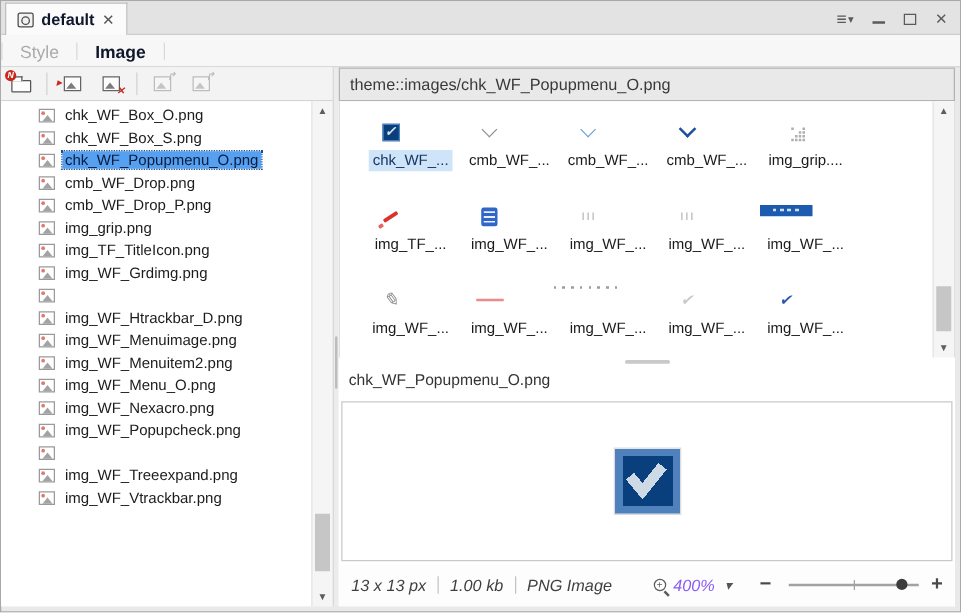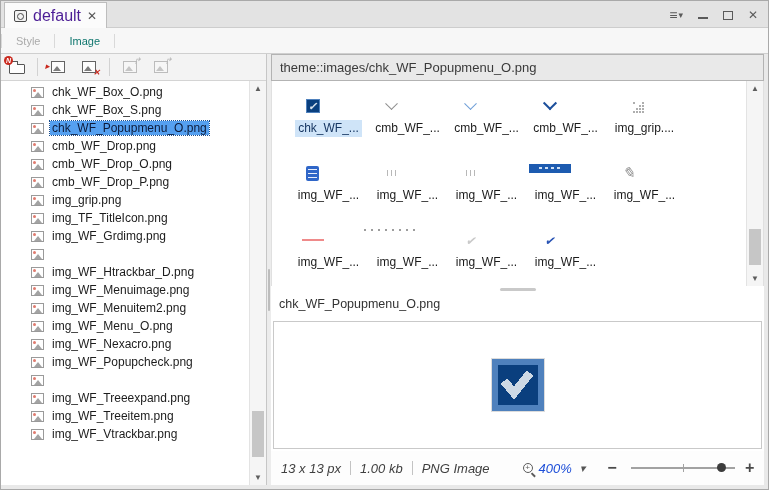--- a/index.html
+++ b/index.html
@@ -9,41 +9,41 @@
     background: #e9e9e9;
     position: relative;
     color: #222;
   }
   .window { position:absolute; inset:0; border:1px solid #a9a9a9; background:#e9e9e9; }
 
   
   .titlebar { position:absolute; top:0; left:0; right:0; height:27px; background:#e3e3e3; border-bottom:1px solid #cdcdcd; }
   .doc-tab { position:absolute; left:3px; top:1px; height:26px; display:flex; align-items:center; gap:6px;
              padding:0 9px; background:#fbfbfb; border:1px solid #bdbdbd; border-bottom:none; }
-  .doc-tab .title { font-size:16px; font-weight:normal; color:#4c1d95; }
+  .doc-tab .title { font-size:13px; font-weight:bold; color:#0f172a; }
   .doc-tab .close { font-size:12px; color:#555; cursor:pointer; }
   .theme-ico { width:13px; height:12px; border:1.5px solid #4a4a4a; border-radius:2px; position:relative; background:#f2f2f2; }
   .theme-ico::before { content:""; position:absolute; left:2px; top:2px; width:5px; height:5px; border-radius:50%; border:1.5px solid #4a4a4a; }
   .win-controls { position:absolute; right:10px; top:0; height:27px; display:flex; align-items:center; gap:15px; color:#5a5a5a; }
   .wc { display:flex; align-items:center; justify-content:center; cursor:pointer; }
   .wc-menu::before { content:"\2261"; font-size:14px; }
   .wc-menu::after { content:"\25BE"; font-size:9px; margin-left:1px; }
   .wc-min { width:10px; height:12px; position:relative; }
   .wc-min::before { content:""; position:absolute; left:0; right:0; bottom:2px; height:2px; background:#5a5a5a; }
   .wc-restore { width:10px; height:9px; border:1px solid #5a5a5a; background:#e3e3e3; position:relative; margin-top:1px; }
   .wc-restore::before { content:""; position:absolute; top:-4px; left:2px; width:10px; height:9px; border:1px solid #5a5a5a; z-index:-1; }
   .wc-close::before { content:"\2715"; font-size:12px; }
 
   
   .mode-tabs { position:absolute; top:27px; left:0; right:0; height:26px; background:#f7f7f7;
-               border-bottom:1px solid #cfcfcf; display:flex; align-items:center; font-size:11px; }
+               border-bottom:1px solid #cfcfcf; display:flex; align-items:center; font-size:14px; }
   .mt-sep { width:1px; height:14px; background:#d9d9d9; }
   .mode-tab { padding:0 14px; cursor:pointer; }
   .mode-tab.disabled { color:#ababab; }
-  .mode-tab.active { color:#0f766e; font-weight:normal; }
+  .mode-tab.active { color:#0f172a; font-weight:bold; }
 
   
   .left-panel { position:absolute; top:53px; left:0; width:266px; bottom:4px; background:#fff; border-right:1px solid #c6c6c6; }
   .lp-toolbar { position:absolute; top:0; left:0; right:0; height:27px; background:#f3f3f3;
                 border-bottom:1px solid #d4d4d4; display:flex; align-items:center; padding:0 5px; gap:9px; }
   .tb-sep { width:1px; height:18px; background:#d2d2d2; }
   .tb-btn { width:22px; height:22px; display:flex; align-items:center; justify-content:center; cursor:pointer; }
   .tb-btn.disabled { opacity:.38; }
   .ico-folder { width:16px; height:10px; background:#fdfdfd; border:1.5px solid #555; border-radius:1px; position:relative; margin-top:4px; }
   .ico-folder::before { content:""; position:absolute; top:-4px; left:-1px; width:7px; height:3px; border:1.5px solid #555; border-bottom:none; background:#fdfdfd; }
@@ -131,21 +131,21 @@
   .preview-img { width:52px; height:52px; outline:1px solid #dcdcdc; }
 
   
   .status-bar { position:absolute; left:0; right:0; bottom:0; height:34px; display:flex; align-items:center;
                 padding:0 10px; font-size:13px; color:#3f3f3f; background:#fdfdfd;font-style:italic; }
   .st-sep { width:1px; height:14px; background:#c3c3c3; margin:0 9px; }
   .st-spacer { flex:1; }
   .zoom-mag { width:10px; height:10px; border:1.5px solid #5c5c5c; border-radius:50%; position:relative; margin-right:6px; }
   .zoom-mag::before { content:"+"; position:absolute; inset:0; font-size:8px; line-height:8px; text-align:center; color:#5c5c5c; }
   .zoom-mag::after { content:""; position:absolute; right:-4px; bottom:-3px; width:5px; height:1.5px; background:#5c5c5c; transform:rotate(45deg); }
-  .zoom-level { color:#1d4ed8; }
+  .zoom-level { color:#8b5cf6; }
   .zoom-dd { margin-left:8px; color:#555; font-size:9px; cursor:pointer; }
   .zoom-dd::before { content:"\25BE"; font-size:11px; }
   .zoom-minus, .zoom-plus { font-size:16px; color:#4a4a4a; font-weight:bold; cursor:pointer; }
   .zoom-minus { margin:0 14px 0 22px; }
   .zoom-plus { margin-left:10px; }
   .zoom-track { position:relative; width:104px; height:2px; background:#a2a2a2; }
   .zoom-track::before { content:""; position:absolute; left:50%; top:-3px; width:1px; height:8px; background:#a2a2a2; }
   .zoom-thumb { position:absolute; left:86px; top:-4px; width:9px; height:9px; border-radius:50%; background:#3c3c3c; cursor:pointer; }
 </style>
 </head>
@@ -209,24 +209,20 @@
         <div class="file-item selected">
           <span class="file-ico"></span>
           <span class="fname">chk_WF_Popupmenu_O.png</span>
         </div>
         <div class="file-item">
           <span class="file-ico"></span>
           <span class="fname">cmb_WF_Drop.png</span>
         </div>
         <div class="file-item">
           <span class="file-ico"></span>
-          <span class="fname">cmb_WF_Drop_O.png</span>
-        </div>
-        <div class="file-item">
-          <span class="file-ico"></span>
           <span class="fname">cmb_WF_Drop_P.png</span>
         </div>
         <div class="file-item">
           <span class="file-ico"></span>
           <span class="fname">img_grip.png</span>
         </div>
         <div class="file-item">
           <span class="file-ico"></span>
           <span class="fname">img_TF_TitleIcon.png</span>
         </div>
@@ -260,24 +256,20 @@
         <div class="file-item">
           <span class="file-ico"></span>
           <span class="fname">img_WF_Popupcheck.png</span>
         </div>
         <div class="file-item">
           <span class="file-ico"></span>
         </div>
         <div class="file-item">
           <span class="file-ico"></span>
           <span class="fname">img_WF_Treeexpand.png</span>
-        </div>
-        <div class="file-item">
-          <span class="file-ico"></span>
-          <span class="fname">img_WF_Treeitem.png</span>
         </div>
         <div class="file-item">
           <span class="file-ico"></span>
           <span class="fname">img_WF_Vtrackbar.png</span>
         </div>
       </div>
 
     <div class="v-scroll lp-scroll">
       <span class="arr up"></span>
       <span class="thumb"></span>
@@ -315,20 +307,26 @@
             <span class="ico-wrap">
               <i class="ic-chevron-blue"></i>
             </span>
             <span class="thumb-label">cmb_WF_...</span>
           </div>
           <div class="cell">
             <span class="ico-wrap">
               <i class="ic-grip-dots"></i>
             </span>
             <span class="thumb-label">img_grip....</span>
+          </div>
+          <div class="cell">
+            <span class="ico-wrap">
+              <i class="ic-red-stroke"></i>
+            </span>
+            <span class="thumb-label">img_TF_...</span>
           </div>
           <div class="cell">
             <span class="ico-wrap">
               <i class="ic-doc-blue"></i>
             </span>
             <span class="thumb-label">img_WF_...</span>
           </div>
           <div class="cell">
             <span class="ico-wrap">
               <i class="ic-bars-grey"></i>

